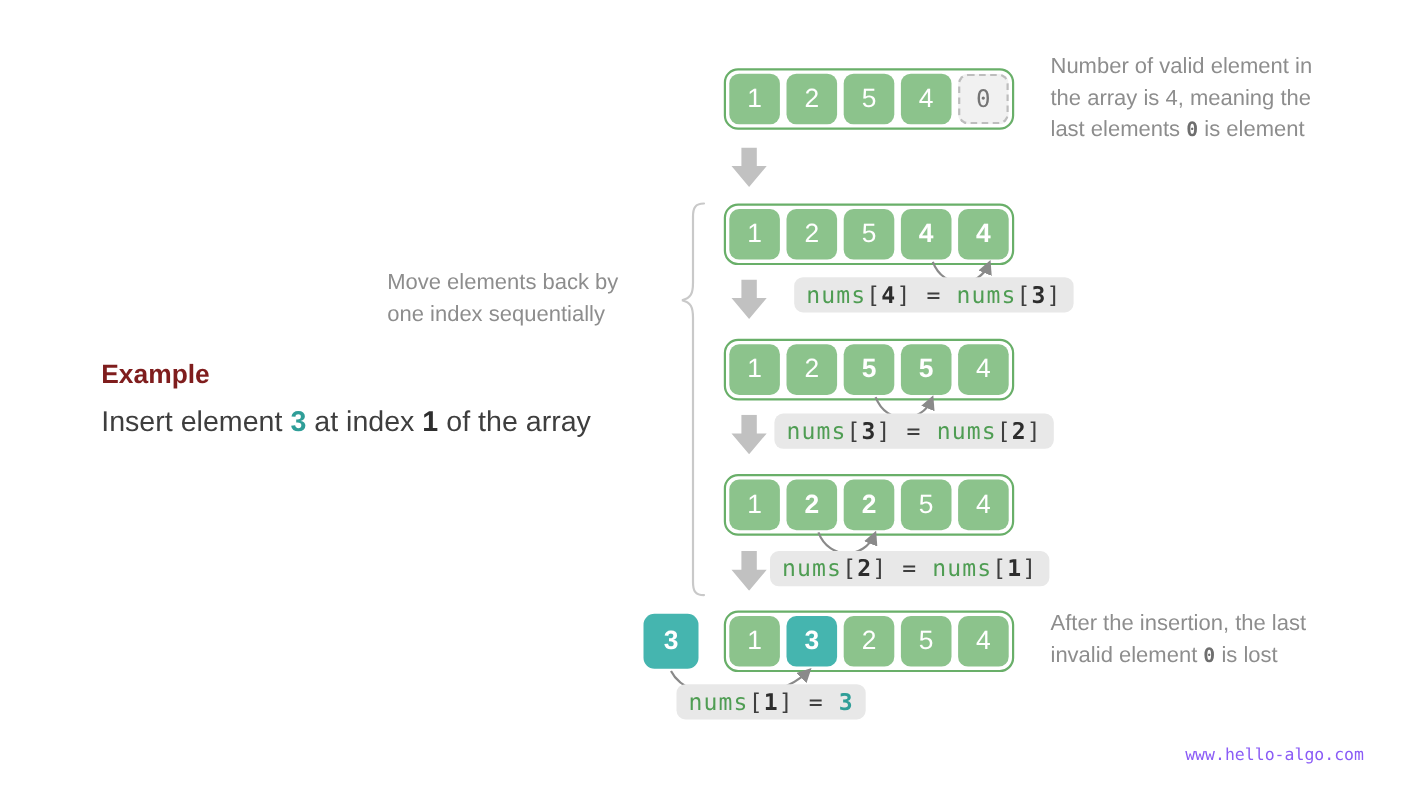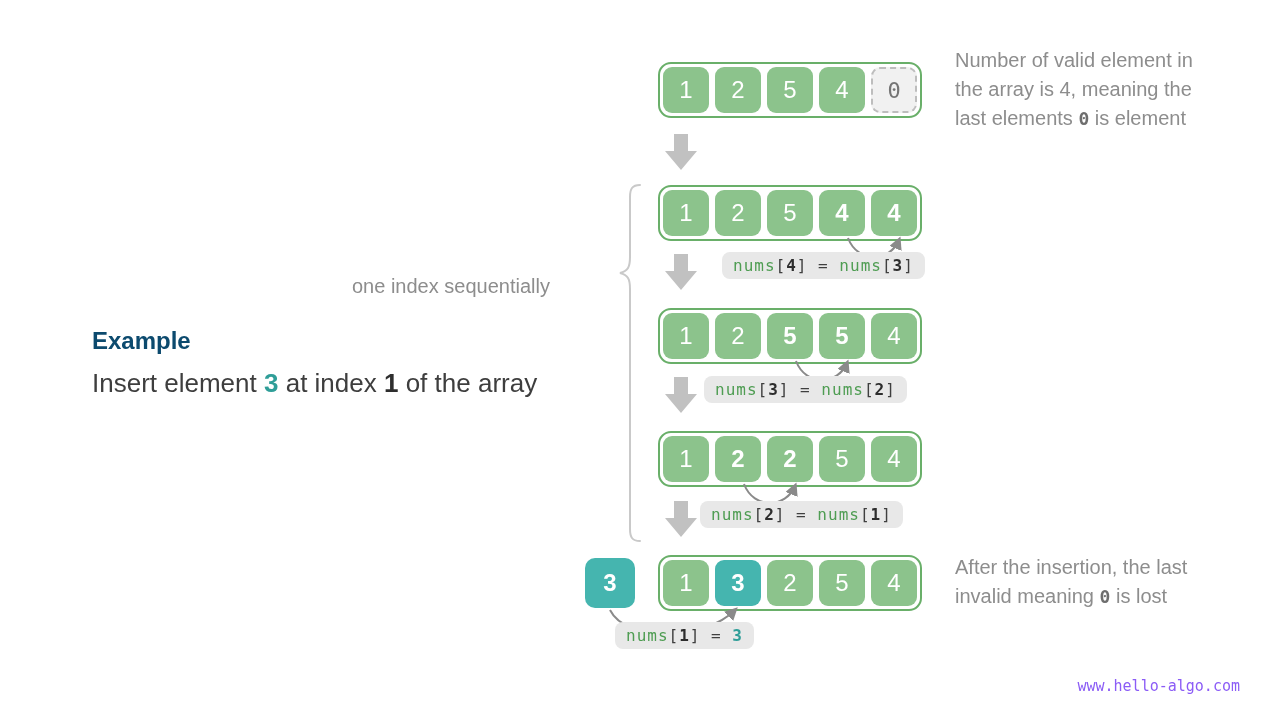--- a/index.html
+++ b/index.html
@@ -2,21 +2,21 @@
 <html><head>
 <meta charset="utf-8">
 <style>
   * { margin:0; padding:0; box-sizing:border-box; }
   html,body { width:1280px; height:720px; background:#ffffff; overflow:hidden;
               font-family:"Liberation Sans", sans-serif; }
   .canvas { position:relative; width:1280px; height:720px; background:#fff; }
 
   
   .example-title { position:absolute; left:92px; top:327px; font-size:24px;
-                   font-weight:700; color:#0c4a6e; }
+                   font-weight:700; color:#7f1d1d; }
   .example-sub   { position:absolute; left:92px; top:368px; font-size:26px;
                    color:#3e3e3e; white-space:pre; }
   .sub-val { color:#2f9e98; font-weight:700; }
   .sub-idx { color:#2e2e2e; font-weight:700; }
 
   
   .note { position:absolute; font-size:20px; line-height:29px; color:#8d8d8d;
           white-space:pre; }
   .note-move   { left:352px; top:243px; }
   .note-top    { left:955px; top:46px; }
@@ -39,21 +39,21 @@
   .row4 { top:431px; } .row5 { top:555px; }
 
   .insert-box { position:absolute; left:585px; top:558px; width:50px; height:50px;
                 border-radius:10px; background:#45b5af; color:#fff; font-size:24px;
                 font-weight:700; display:flex; align-items:center;
                 justify-content:center; }
 
   
   .code-label { position:absolute; background:#e8e8e8; border-radius:8px;
                 padding:4px 11px; font-family:"DejaVu Sans Mono", monospace;
-                font-size:16px; letter-spacing:1px; color:#3f3f3f;
+                font-size:21px; letter-spacing:1px; color:#3f3f3f;
                 white-space:pre; }
   .cg { color:#4f9d53; }
   .cb { color:#2d2d2d; font-weight:700; }
   .ct { color:#2f9e98; font-weight:700; }
   .lbl1 { left:722px; top:252px; } .lbl2 { left:704px; top:376px; }
   .lbl3 { left:700px; top:501px; } .lbl4 { left:615px; top:622px; }
 
   
   .darrow { position:absolute; left:664px; width:34px; height:36px; }
   .da1 { top:134px; } .da2 { top:254px; } .da3 { top:377px; } .da4 { top:501px; }
@@ -64,25 +64,25 @@
                color:#8b5cf6; }
 </style>
 </head>
 <body>
 
 <div class="canvas">
 
   <div class="example-title">Example</div>
   <div class="example-sub"><span>Insert element </span><span class="sub-val">3</span><span> at index </span><span class="sub-idx">1</span><span> of the array</span></div>
 
-  <div class="note note-move"><br><span>one index sequentially</span></div>
+  <div class="note note-move"><span>Move elements back by</span><br><span>one index sequentially</span></div>
 
   <div class="note note-top"><span>Number of valid element in</span><br><span>the array is 4, meaning the</span><br><span>last elements </span><span class="mz">0</span><span> is element</span></div>
 
-  <div class="note note-bottom"><span>After the insertion, the last</span><br><span>invalid meaning </span><span class="mz">0</span><span> is lost</span></div>
+  <div class="note note-bottom"><span>After the insertion, the last</span><br><span>invalid element </span><span class="mz">0</span><span> is lost</span></div>
 
   <svg class="arc" style="left:616px; top:183px;" width="26" height="360">
     <path d="M24,2 C16,2 14,6 14,14 L14,74 C14,84 12,88 4,90 C12,92 14,96 14,106 L14,346 C14,354 16,358 24,358" fill="none" stroke="#c9c9c9" stroke-width="2" stroke-linecap="round"></path>
   </svg>
 
   <div class="array-row row1">
     <div class="cell">1</div>
     <div class="cell">2</div>
     <div class="cell">5</div>
     <div class="cell">4</div>

